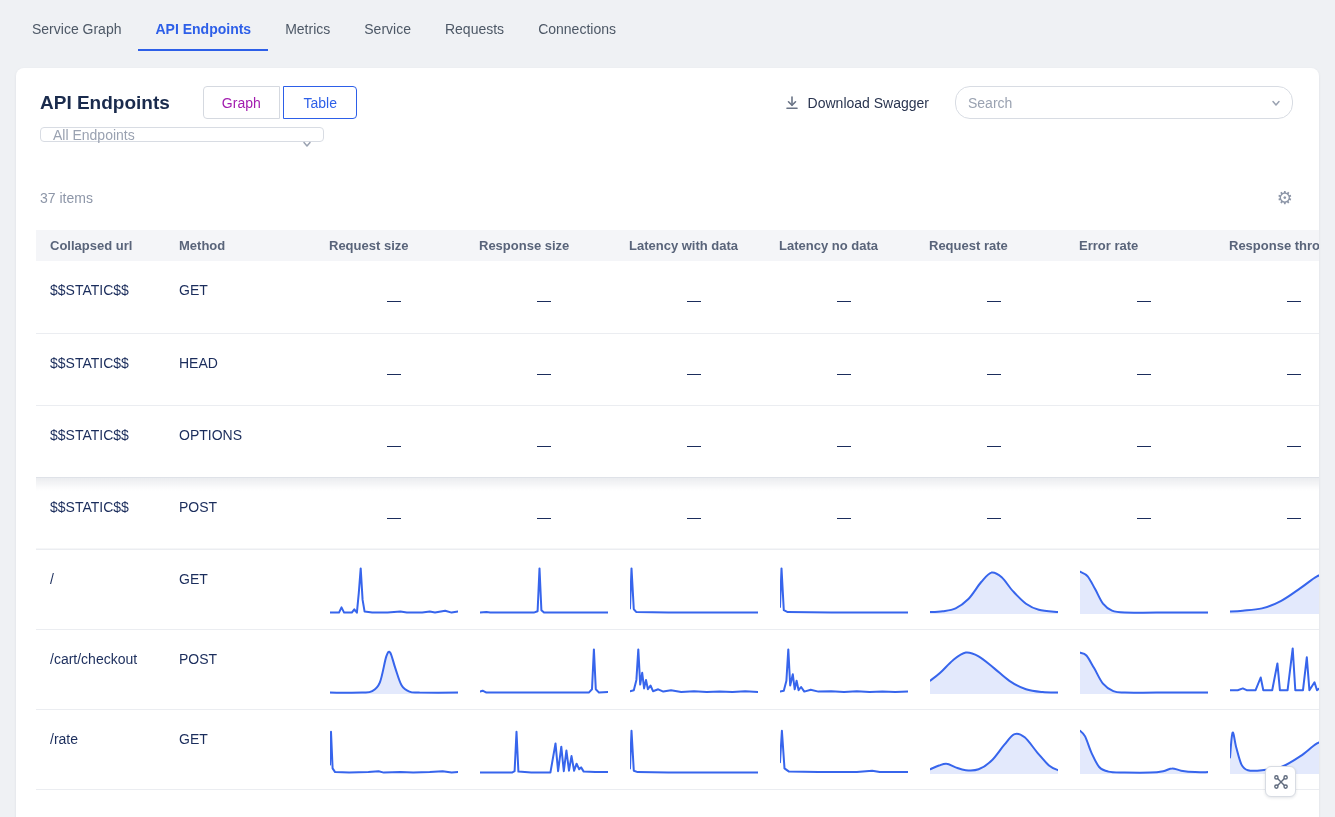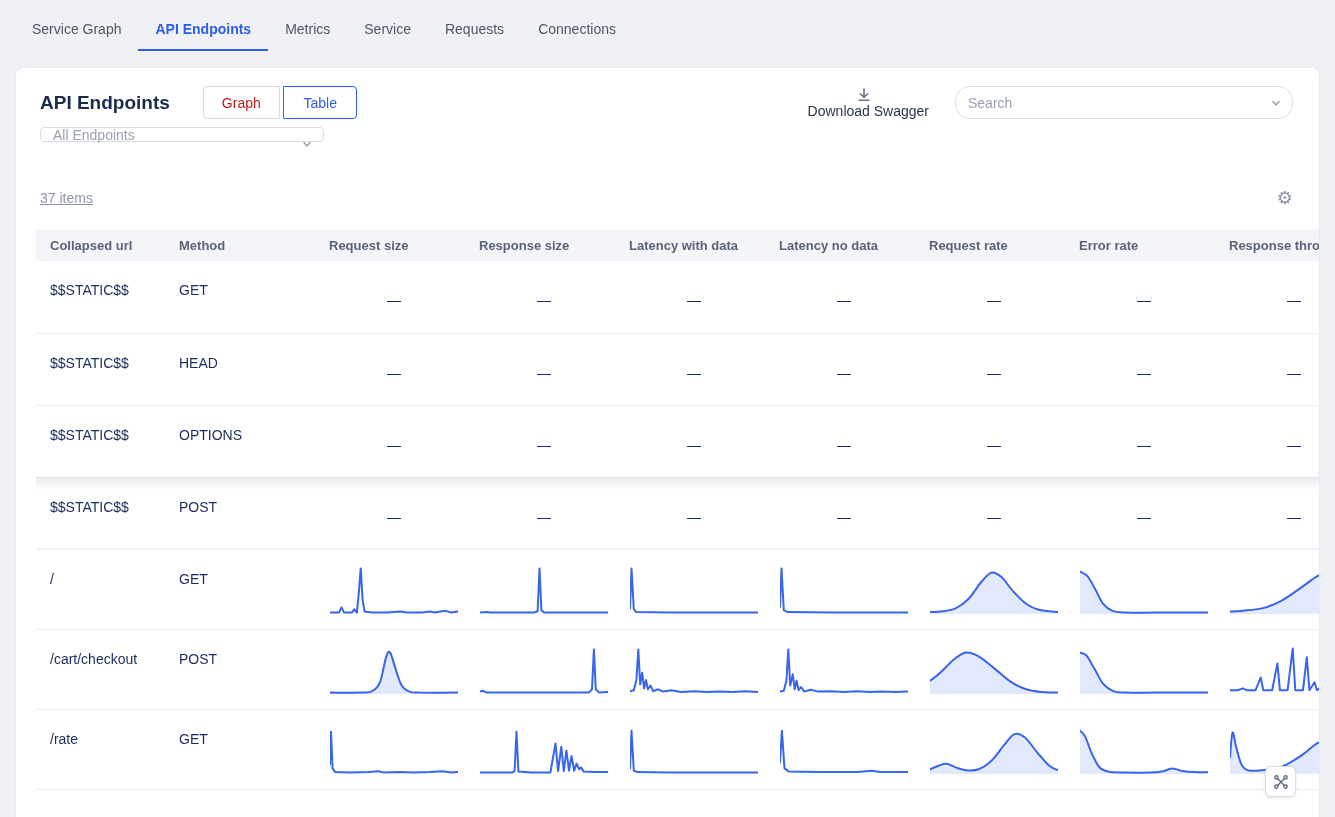--- a/index.html
+++ b/index.html
@@ -22,48 +22,48 @@
   .card {
     position: absolute; left: 16px; top: 68px; width: 1303px; height: 760px;
     background: #fff; border-radius: 8px; box-shadow: 0 1px 3px rgba(20,30,60,.08);
     overflow: hidden;
   }
   .card-header { display: flex; align-items: center; justify-content: space-between; padding: 18px 26px 0 24px; }
   .header-left { display: flex; align-items: center; }
   .page-title { font-size: 19px; font-weight: bold; color: #1a2b4d; margin-right: 33px; }
   .seg-btn {
     height: 33px; min-width: 74px; padding: 0 18px; background: #fff; font-size: 14px;
-    border: 1px solid #d5d9e0; color: #b91c1c; cursor: pointer;
+    border: 1px solid #d5d9e0; color: #a21caf; cursor: pointer;
     font-family: "Liberation Sans", sans-serif;
   }
   .seg-btn.first { border-radius: 4px 0 0 4px; }
   .seg-btn.last { border-radius: 0 4px 4px 0; margin-left: -1px; }
   .seg-btn.selected { border-color: #2d5fe8; color: #2d5fe8; position: relative; z-index: 1; }
   .header-right { display: flex; align-items: center; }
-  .download-btn { display: flex; align-items: center; font-size: 14px; color: #2a3550; cursor: pointer; margin-right: 26px; flex-direction: column; }
+  .download-btn { display: flex; align-items: center; font-size: 14px; color: #2a3550; cursor: pointer; margin-right: 26px; }
   .download-btn svg { margin-right: 8px; }
   .search-box {
     position: relative; width: 338px; height: 33px; border: 1px solid #d8dce3; border-radius: 15px; background: #fff;
   }
   .search-box input {
     width: 100%; height: 100%; border: none; outline: none; background: transparent;
     padding: 0 30px 0 12px; font-size: 14px; color: #1b2d5c; font-family: "Liberation Sans", sans-serif;
   }
   .search-box input::placeholder { color: #9aa2b1; }
   .search-box .chev { position: absolute; right: 10px; top: 10px; }
   .filter-row { padding: 8px 24px 0 24px; }
   .select-box {
     position: relative; width: 284px; height: 15px; border: 1px solid #d8dce3; border-radius: 4px;
     display: flex; align-items: center; padding: 0 12px; cursor: pointer; background: #fff;
   }
   .select-placeholder { font-size: 14px; color: #9aa2b1; }
   .select-box .chev { position: absolute; right: 10px; top: 10px; }
   
   .toolbar { display: flex; align-items: center; justify-content: space-between; padding: 47px 26px 0 24px; }
-  .items-count { font-size: 14px; color: #8d96a8; text-decoration: underline; }
+  .items-count { font-size: 14px; color: #8d96a8; }
   .settings-btn { font-size: 18px; line-height: 18px; color: #8d96a8; cursor: pointer; background: none; border: none; }
   
   .table-wrap { margin: 23px 0 0 20px; width: 1283px; overflow: hidden; }
   table { border-collapse: collapse; table-layout: fixed; width: 1333px; }
   thead th {
     background: #f4f5f8; height: 31px; font-size: 13px; font-weight: bold; color: #59647a;
     text-align: left; white-space: nowrap; overflow: hidden;
   }
   th.col-url, td.cell-url { padding-left: 14px; }
   th.col-metric { padding-left: 10px; }

